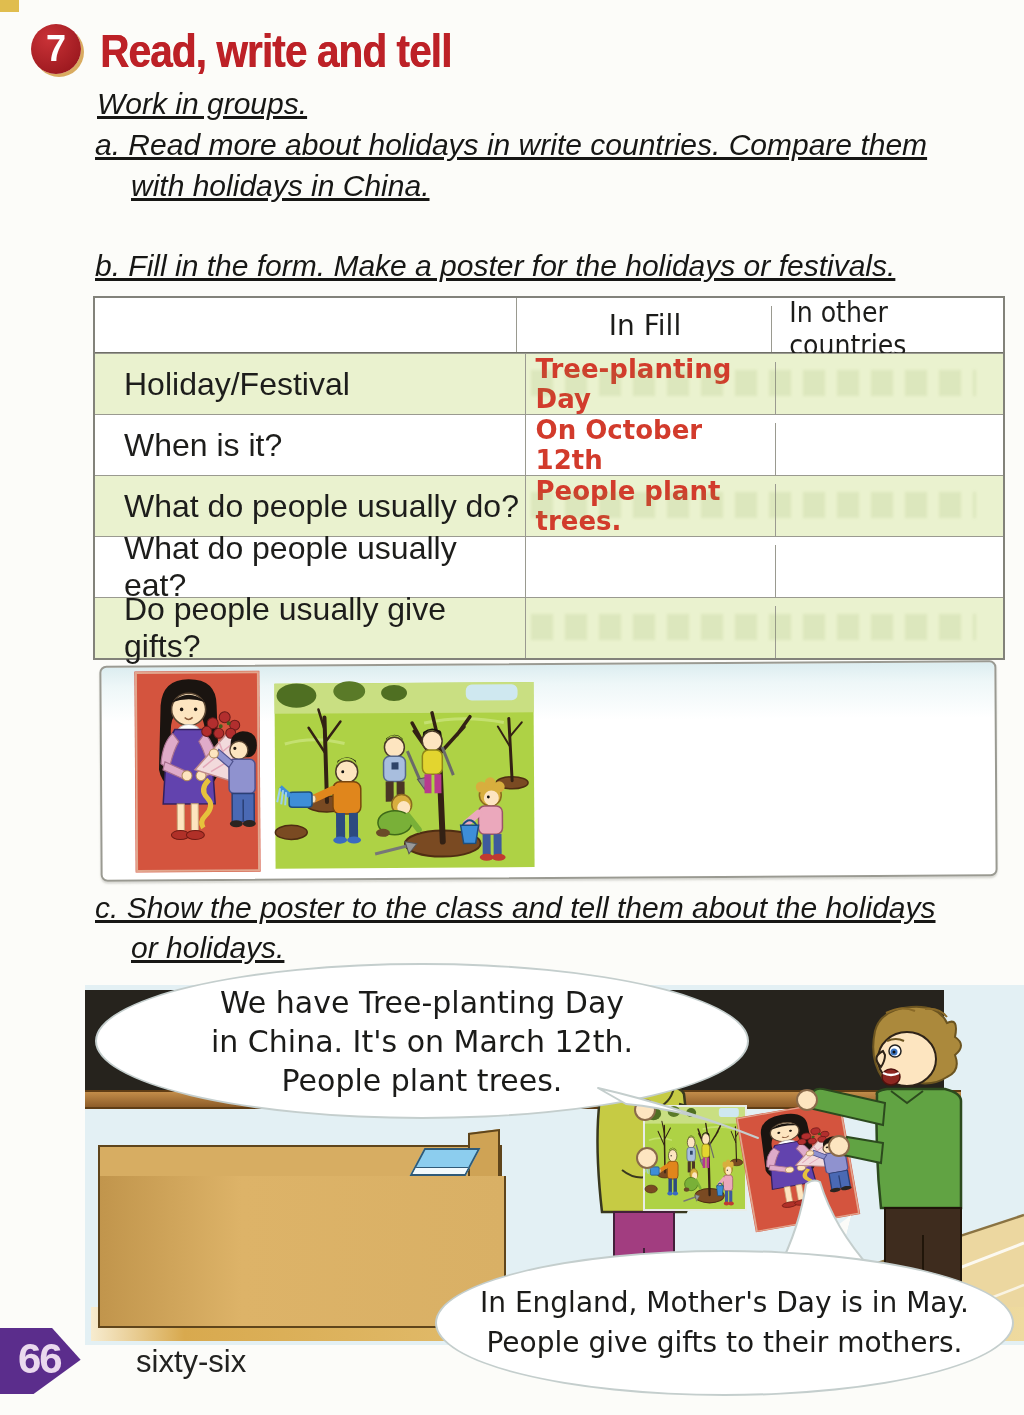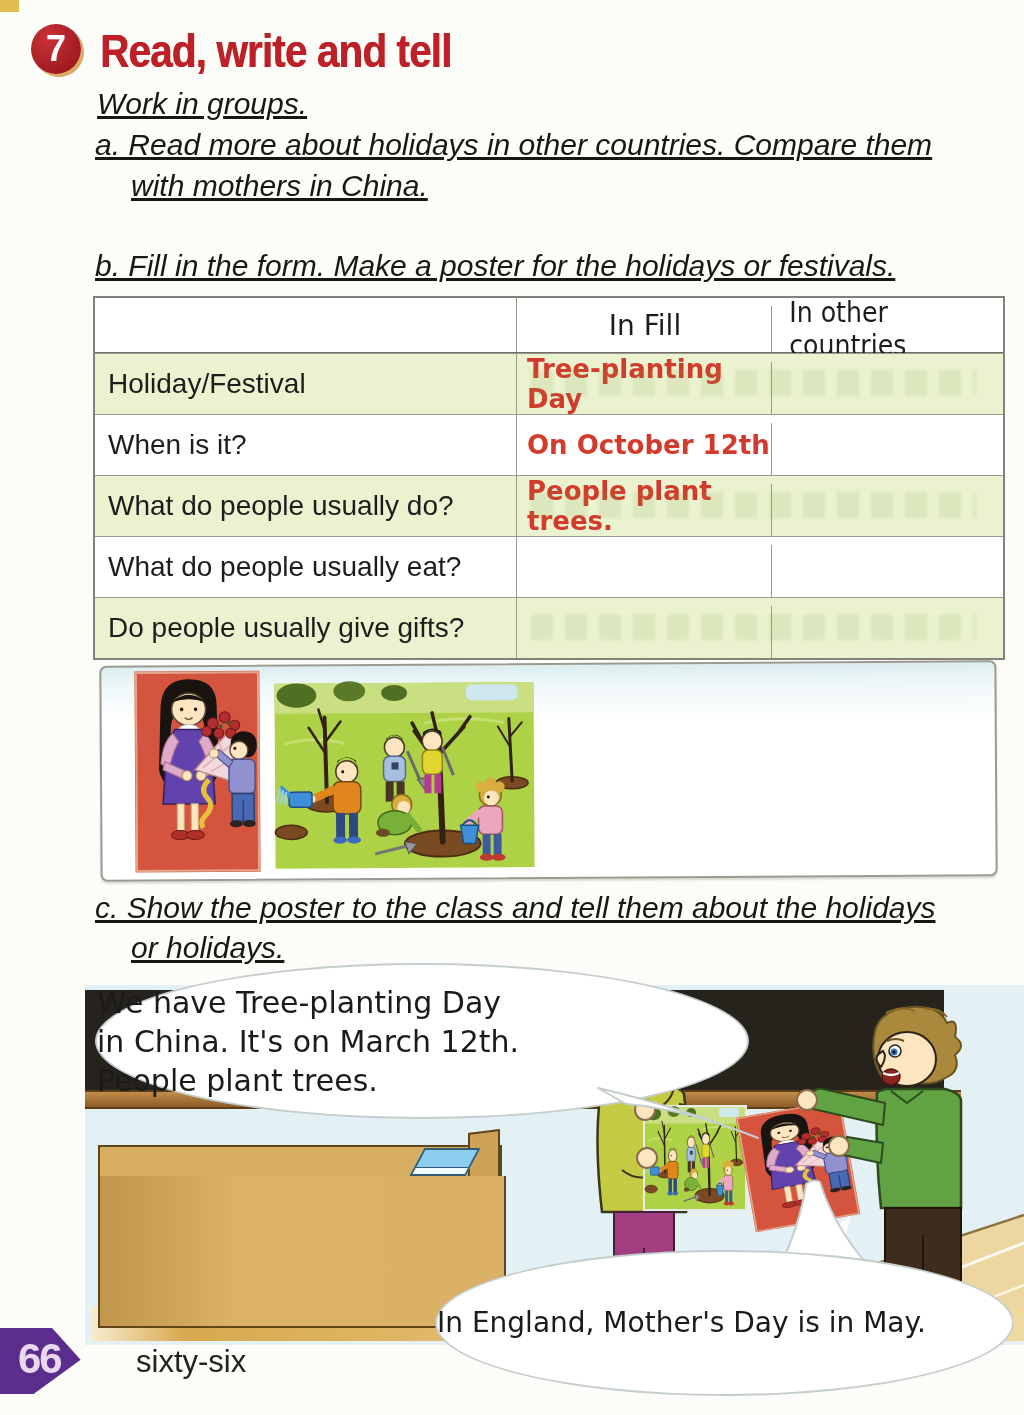--- a/index.html
+++ b/index.html
@@ -23,21 +23,21 @@
   .fcell{box-sizing:border-box;display:flex;align-items:center;}
   .c1{width:421px;padding-left:13px;}
   .c2{width:255px;border-left:1px solid #9a9a90;padding-left:10px;}
   .c3{width:232px;border-left:1px solid #9a9a90;padding-left:6px;margin-top:8px;}
   .hrow{height:54px;}
   .drow{height:60px;}
   .green{background:#eaf2cf;}
   .green::after{content:"";position:absolute;left:48%;right:3%;top:26%;height:44%;
         background:repeating-linear-gradient(90deg,rgba(130,158,66,.13) 0 22px,rgba(130,158,66,0) 22px 34px);
         filter:blur(1.5px);pointer-events:none;}
-  .flabel{font-size:28px;color:#1d1d1b;}
+  .flabel{font-size:32px;color:#1d1d1b;margin-left:16px;}
   .fhead{font-size:28px;color:#1c1c1a;font-family:"DejaVu Sans",sans-serif;}
   .c2 .fhead{width:100%;justify-content:center;display:flex;padding-right:8px;}
   .c3 .fhead{width:100%;display:flex;justify-content:center;transform:scaleX(.9);}
   .fans{font-size:26px;font-weight:bold;color:#d23b2c;font-family:"DejaVu Sans",sans-serif;}
   
   .poster{left:100px;top:663px;width:893px;height:212px;background:
           linear-gradient(180deg,#dcedf0 0%,#eef7f8 9%,#ffffff 26%);
           border:2px solid #9a9a92;border-radius:7px;transform:rotate(-.35deg);
           box-shadow:0 2px 2px rgba(150,150,140,.35);}
   .pic{position:absolute;display:block;}
@@ -58,21 +58,21 @@
         transform:skewX(-28deg);}
   .book-pages{position:absolute;left:0;bottom:0;width:100%;height:6px;background:#f2f9fc;border-top:1px solid #2f5a78;}
   .desk-front{left:13px;top:191px;width:404px;height:150px;border:2px solid #5f451b;border-top:none;
         background:linear-gradient(90deg,#c1954c,#ddb368 35%,#d9b065);}
   .fold{left:728px;top:225px;width:34px;height:42px;background:#fbfbf8;
         clip-path:polygon(100% 0,100% 100%,0 100%);transform:rotate(14deg);
         box-shadow:-1px 1px 1px rgba(120,120,110,.5);}
   
   .bubble{background:#fff;border:2px solid #c4cecd;border-radius:50%;}
   .bubble-text{position:absolute;inset:0;display:flex;flex-direction:column;justify-content:center;
-        font-family:"DejaVu Sans",sans-serif;color:#1b1b19;}
+        align-items:center;font-family:"DejaVu Sans",sans-serif;color:#1b1b19;}
   .b1 .bubble-text{font-size:30px;line-height:39px;}
   .b2 .bubble-text{font-size:28px;line-height:40px;}
   
   .page-arrow{left:0;top:1328px;width:84px;height:66px;background:#5b2d8c;
         clip-path:polygon(0 0,62% 0,96% 48%,40% 100%,0 100%);}
   .page-num{position:absolute;left:1px;top:7px;font-size:42px;font-weight:bold;color:#ead9ee;letter-spacing:-2px;padding-left:17px;}
   .page-word{left:90px;top:1344px;font-size:31px;color:#232321;margin-left:46px;}
   svg{display:block;overflow:visible;}
   .defs{position:absolute;width:0;height:0;}
 </style>
@@ -213,22 +213,22 @@
     </defs>
   </svg>
 
   <div class="abs corner-strip"></div>
 
   <div class="abs badge">
     <span>7</span>
   </div>
   <div class="abs title">Read, write and tell</div>
   <div class="abs itext" style="left:97px;top:87px;">Work in groups.</div>
-  <div class="abs itext" style="left:95px;top:128px;">a. Read more about holidays in other countries. Compare them</div>
-  <div class="abs itext" style="left:131px;top:169px;">with mothers in China.</div>
+  <div class="abs itext" style="left:95px;top:128px;">a. Read more about holidays in write countries. Compare them</div>
+  <div class="abs itext" style="left:131px;top:169px;">with holidays in China.</div>
   <div class="abs itext" style="left:95px;top:249px;">b. Fill in the form. Make a poster for the holidays or festivals.</div>
 
   <div class="abs ftable">
     <div class="frow header hrow">
       <div class="fcell c1"></div>
       <div class="fcell c2">
           <span class="fhead">In Fill</span>
         </div>
       <div class="fcell c3">
           <span class="fhead">In other countries</span>
@@ -359,20 +359,21 @@
   <svg class="abs" style="left:590px;top:1086px;" width="180" height="58" viewBox="0 0 180 58">
     <path d="M8,2 Q86,20 168,52 Q100,24 36,18 Z" fill="#ffffff" stroke="#c4cecd" stroke-width="2" stroke-linejoin="round"></path>
   </svg>
 
   <svg class="abs" style="left:772px;top:1178px;" width="112" height="92" viewBox="0 0 112 92">
     <path d="M34,6 Q28,48 6,92 L100,92 Q62,50 48,4 Q42,0 34,6 Z" fill="#ffffff" stroke="#c4cecd" stroke-width="2"></path>
   </svg>
   <div class="abs bubble b2" style="left:435px;top:1250px;width:575px;height:142px;">
     <div class="bubble-text">
       <span>In England, Mother's Day is in May.</span>
+      <span>People give gifts to their mothers.</span>
     </div>
   </div>
 
   <div class="abs page-arrow">
     <span class="page-num">66</span>
   </div>
   <div class="abs page-word">sixty-six</div>
 
 </div>
 

